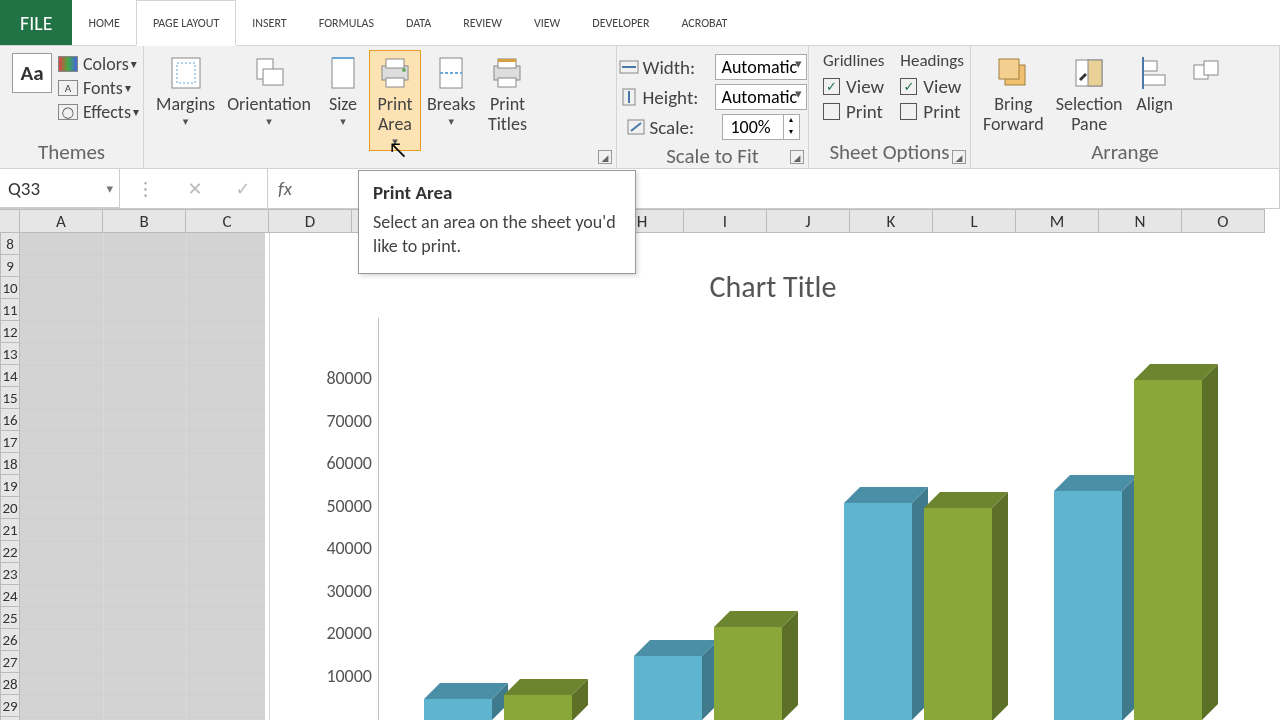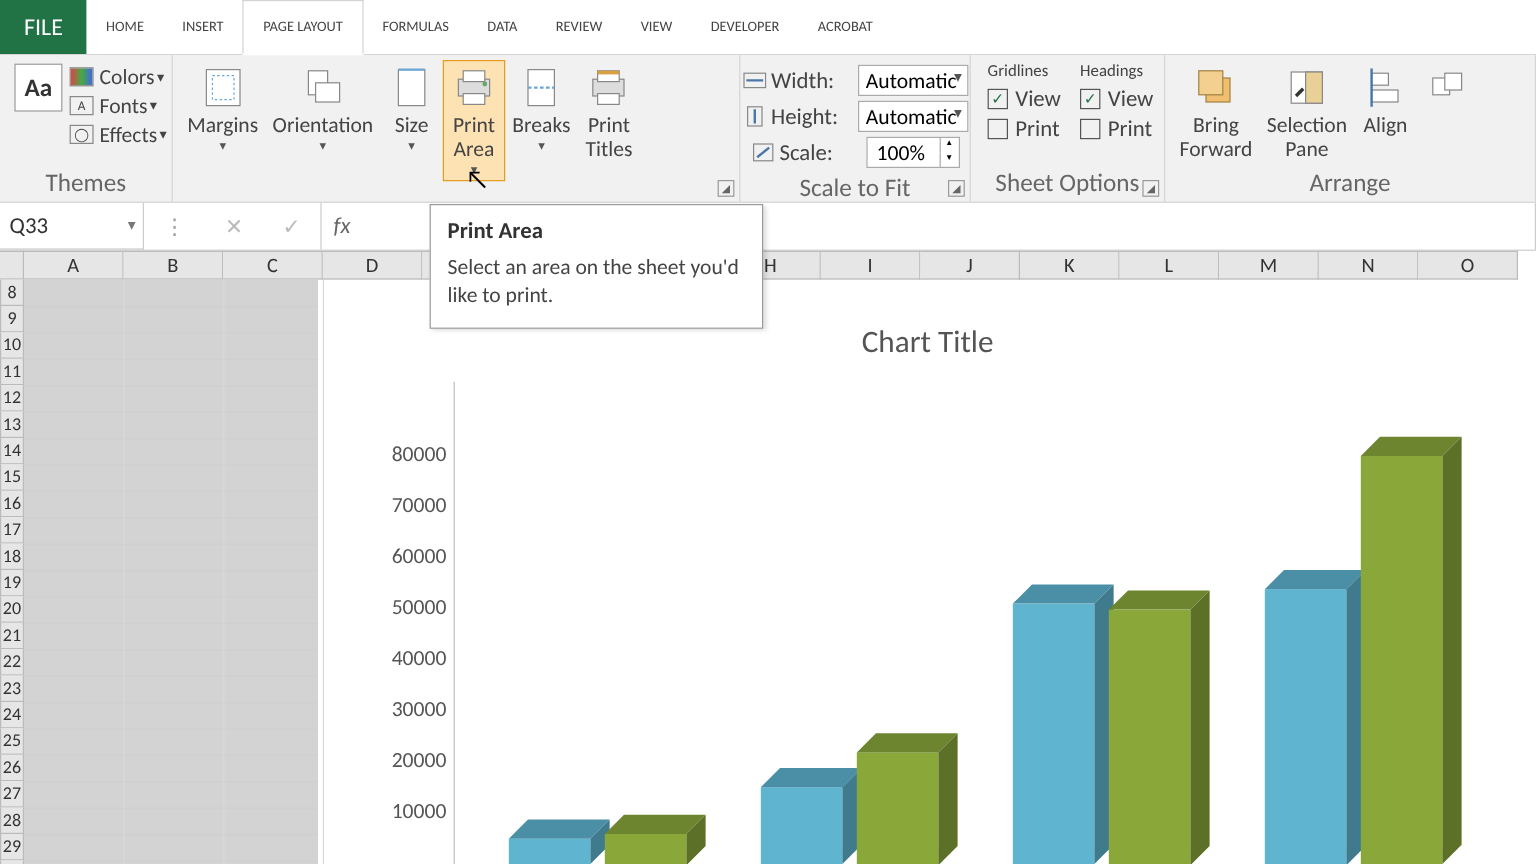--- a/index.html
+++ b/index.html
@@ -31,21 +31,21 @@
 .sf-row { display: flex; align-items: center; padding: 2px 0; }
 .sf-row .sflbl { font-size: 19px; color: #444; width: 72px; }
 .sf-row .sfic { width: 20px; height: 18px; margin-right: 4px; }
 .sel { background: #fff; border: 1px solid #aaa; font-size: 18px; padding: 1px 18px 1px 6px; position: relative; width: 92px; }
 .sel::after { content: "▾"; position: absolute; right: 4px; top: 1px; font-size: 13px; color: #555; }
 .spin { background: #fff; border: 1px solid #aaa; font-size: 18px; padding: 1px 20px 1px 8px; width: 78px; position: relative; }
 .spin .sp { position: absolute; right: 0; top: 0; bottom: 0; width: 16px; display: flex; flex-direction: column; }
 .spin .sp span { flex: 1; font-size: 8px; text-align: center; line-height: 1; border-left: 1px solid #aaa; }
 
 .so-col { display: flex; flex-direction: column; padding: 0 8px; }
-.so-hdr { font-size: 14px; color: #444; margin-bottom: 3px; }
+.so-hdr { font-size: 17px; color: #444; margin-bottom: 3px; }
 .chk { display: flex; align-items: center; font-size: 19px; color: #444; padding: 1px 0; cursor: pointer; }
 .chk .box { width: 17px; height: 17px; border: 1px solid #555; margin-right: 6px; display: flex; align-items: center; justify-content: center; font-size: 13px; color: #217346; }
 
 
 .fbar { display: flex; height: 40px; border-bottom: 1px solid #ccc; align-items: stretch; }
 .namebox { width: 120px; border: 1px solid #ccc; border-top: none; border-left: none; display: flex; align-items: center; padding: 0 8px; font-size: 19px; color: #333; position: relative; }
 .namebox::after { content: "▾"; position: absolute; right: 6px; font-size: 13px; color: #777; }
 .fbtns { width: 148px; border-right: 1px solid #ccc; display: flex; align-items: center; justify-content: space-around; font-size: 18px; color: #9b9b9b; }
 .fx { font-style: italic; font-size: 19px; color: #666; padding: 0 10px; display: flex; align-items: center; }
 .finput { flex: 1; border-right: 1px solid #ccc; }
@@ -64,39 +64,39 @@
 
 
 .tooltip { position: absolute; left: 358px; top: 170px; width: 278px; background: #fff; border: 1px solid #999; padding: 10px 14px 14px 14px; box-shadow: 2px 2px 4px rgba(0,0,0,.15); z-index: 50; }
 .tooltip .tt-title { font-weight: bold; font-size: 19px; color: #333; margin-bottom: 6px; }
 .tooltip .tt-body { font-size: 18px; color: #444; line-height: 1.35; }
 
 .cursor { position: absolute; left: 388px; top: 136px; z-index: 60; font-size: 22px; color: #000; pointer-events: none; }
 
 
 .chart { position: absolute; left: 270px; top: 258px; width: 1006px; height: 462px; background: #fff; }
-.chart-title { text-align: center; font-size: 26px; color: #555; padding: 10px 0 6px; }
+.chart-title { text-align: center; font-size: 30px; color: #555; padding: 10px 0 6px; }
 .plot { position: absolute; left: 44px; top: 60px; right: 10px; bottom: 0; }
 .ytick { position: absolute; right: calc(100% - 40px); font-size: 18px; color: #555; transform: translateY(-50%); }
 .axis { position: absolute; background: #bfbfbf; }
 .bar3d { position: absolute; bottom: 0; }
 .bar3d .front { position: absolute; left: 0; bottom: 0; width: 68px; }
 .bar3d .top { position: absolute; left: 0; width: 68px; height: 16px; transform: skewX(-45deg); transform-origin: bottom left; }
 .bar3d .side { position: absolute; bottom: 0; width: 16px; transform: skewY(-45deg); transform-origin: top left; }
 .s1 .front { background: #5fb4d0; } .s1 .top { background: #4a8fa6; } .s1 .side { background: #3f7a8d; }
 .s2 .front { background: #8aa83a; } .s2 .top { background: #6e8530; } .s2 .side { background: #5d7028; }
 </style>
 </head>
 <body>
 
 <div class="tabs">
   <div class="file-tab">FILE</div>
   <div class="tab">HOME</div>
+  <div class="tab active">PAGE LAYOUT</div>
   <div class="tab">INSERT</div>
-  <div class="tab active">PAGE LAYOUT</div>
   <div class="tab">FORMULAS</div>
   <div class="tab">DATA</div>
   <div class="tab">REVIEW</div>
   <div class="tab">VIEW</div>
   <div class="tab">DEVELOPER</div>
   <div class="tab">ACROBAT</div>
 </div>
 
 <div class="ribbon">
 

